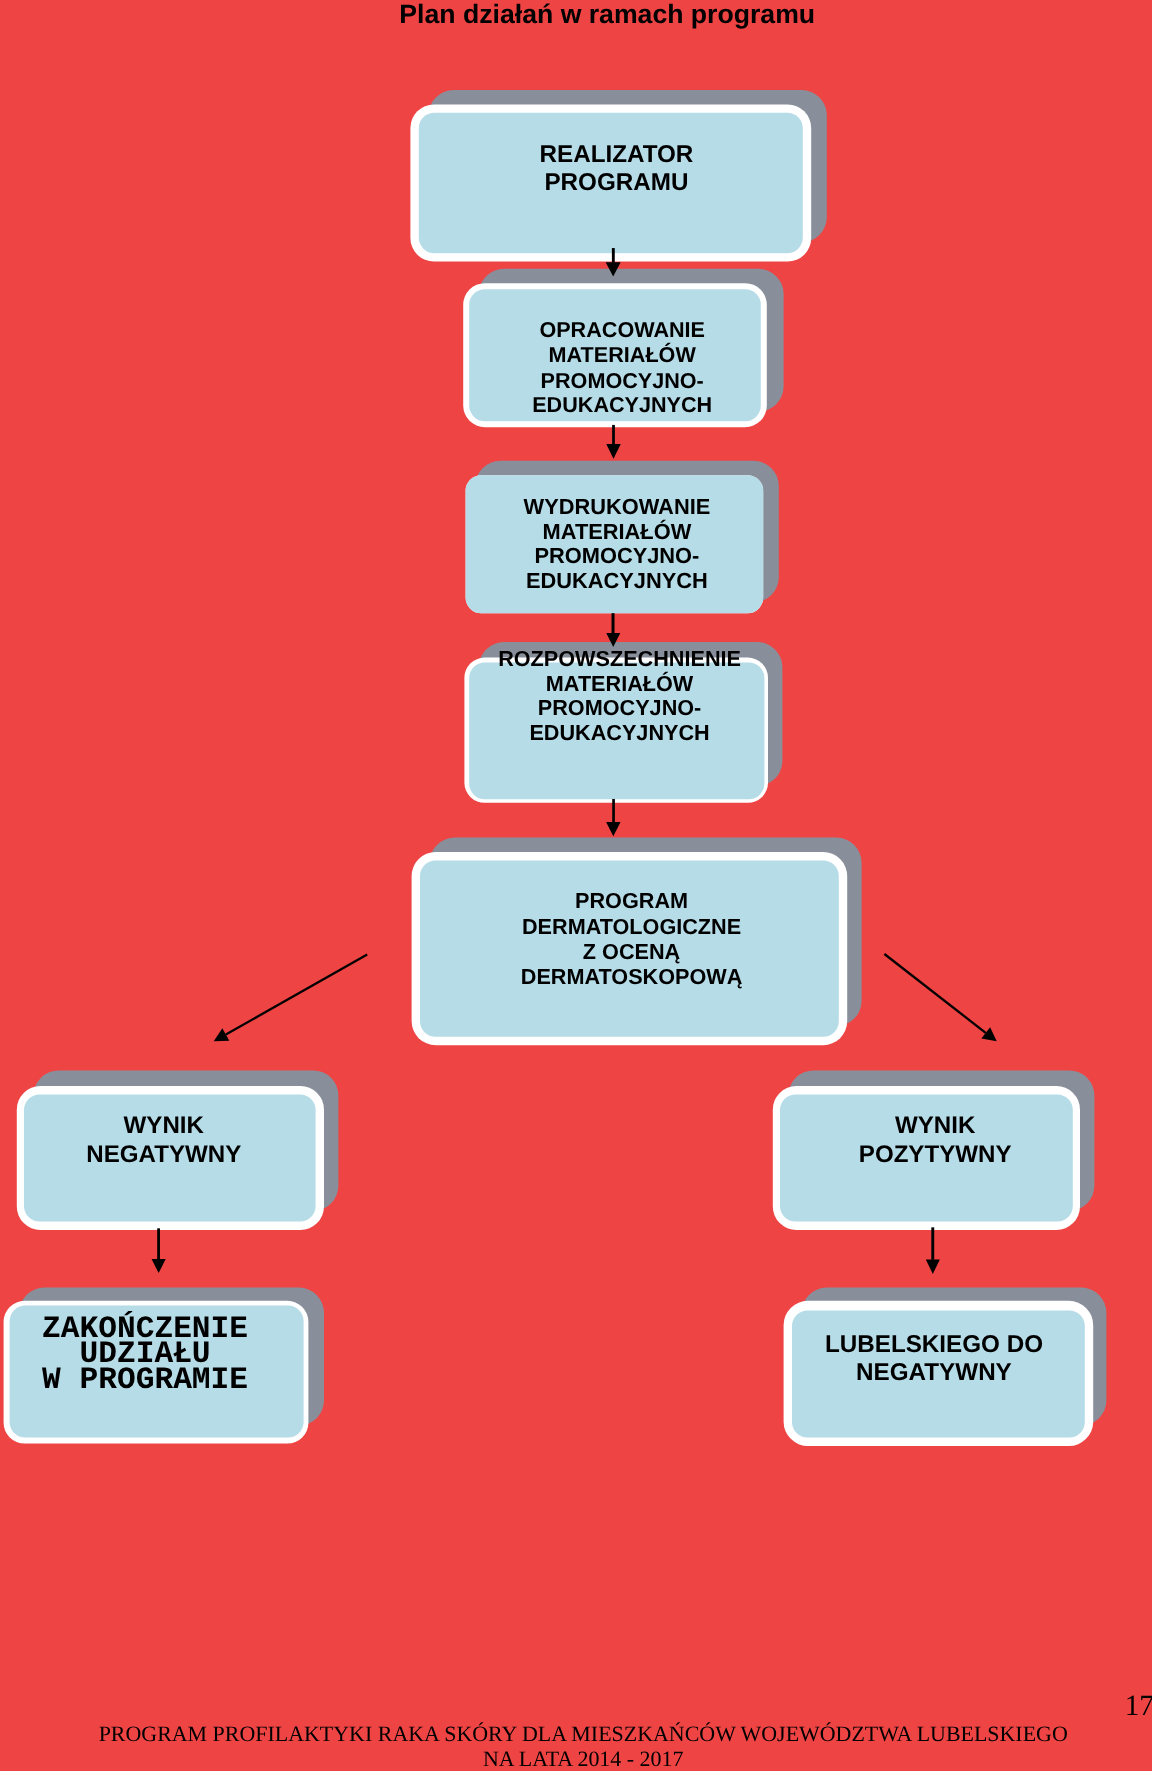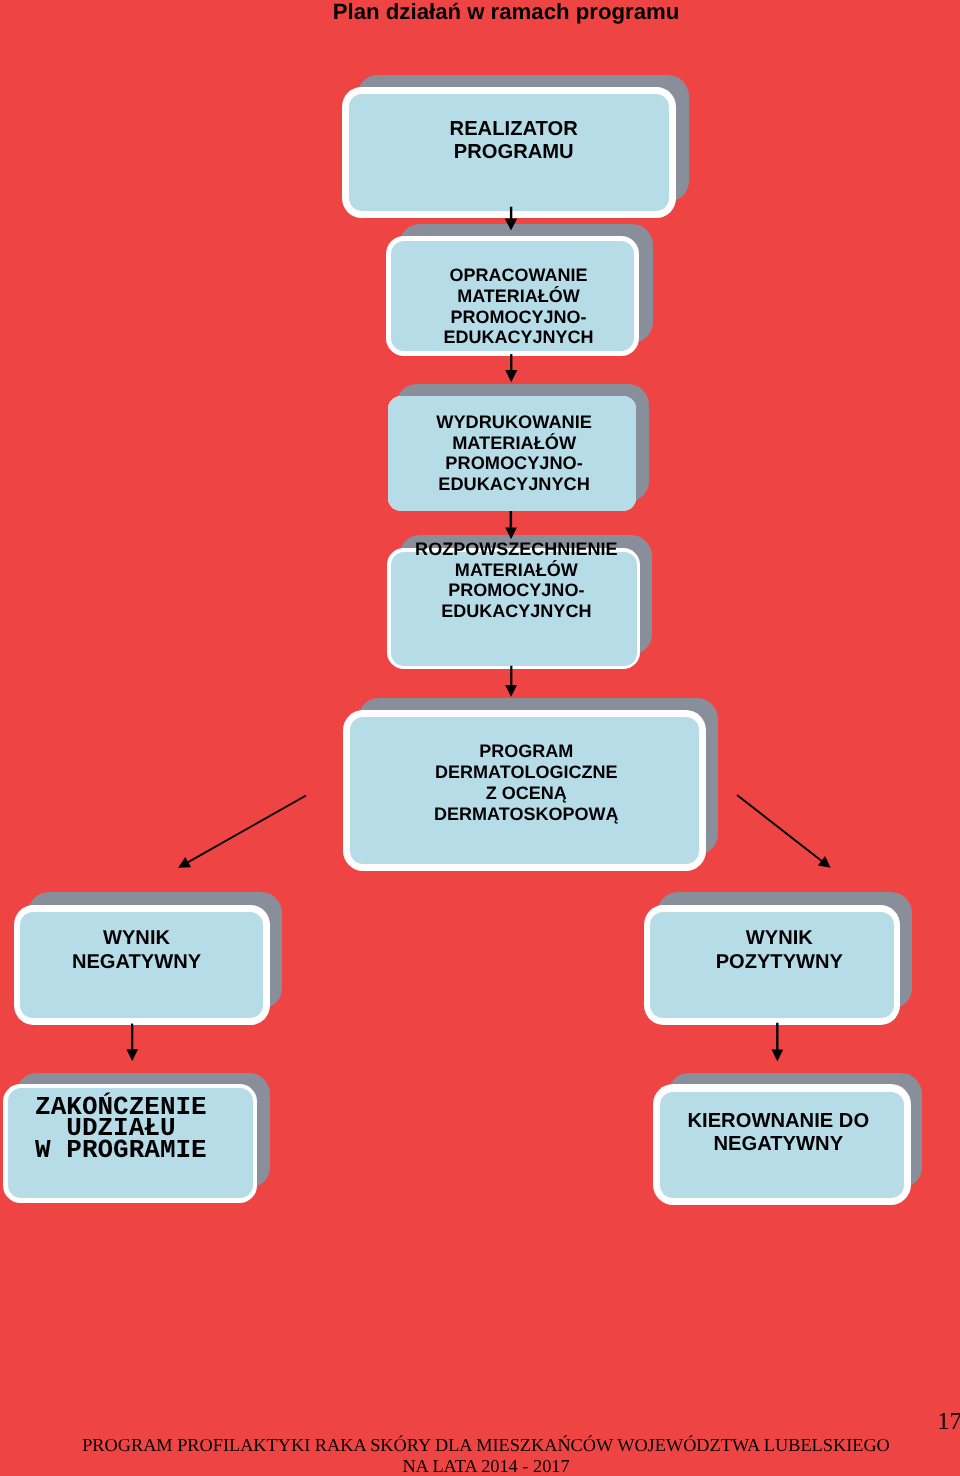--- a/index.html
+++ b/index.html
@@ -166,21 +166,21 @@
       <span>UDZIAŁU</span><br>
       <span>W PROGRAMIE</span>
     </div>
   </div>
 
   <div class="node">
     <div class="shadow" style="left:668.0px; top:1072.6px; width:253.9px; height:115.2px;"></div>
     <div class="ring" style="border-radius:20.3px; left:652.8px; top:1084.2px; width:258.7px; height:120.9px;"></div>
     <div class="card" style="left:660.1px; top:1091.5px; width:244.1px; height:106.3px;"></div>
     <div class="txt" style="left:778.3px; top:1110.3px; font-size:20.2px; line-height:22.2px;">
-      <span>KIEROWNANIE DO</span><br>
+      <span>LUBELSKIEGO DO</span><br>
       <span>NEGATYWNY</span>
     </div>
   </div>
 
   <svg class="arrows" viewBox="0 0 960 1476">
     <g fill="#000000" stroke="none">
       <rect x="509.9" y="206.7" width="2.4" height="12.2"></rect>
       <polygon points="504.7,218.6 517.2,218.6 511,230.4"></polygon>
 
       <rect x="510.1" y="354.1" width="2.3" height="16.2"></rect>

